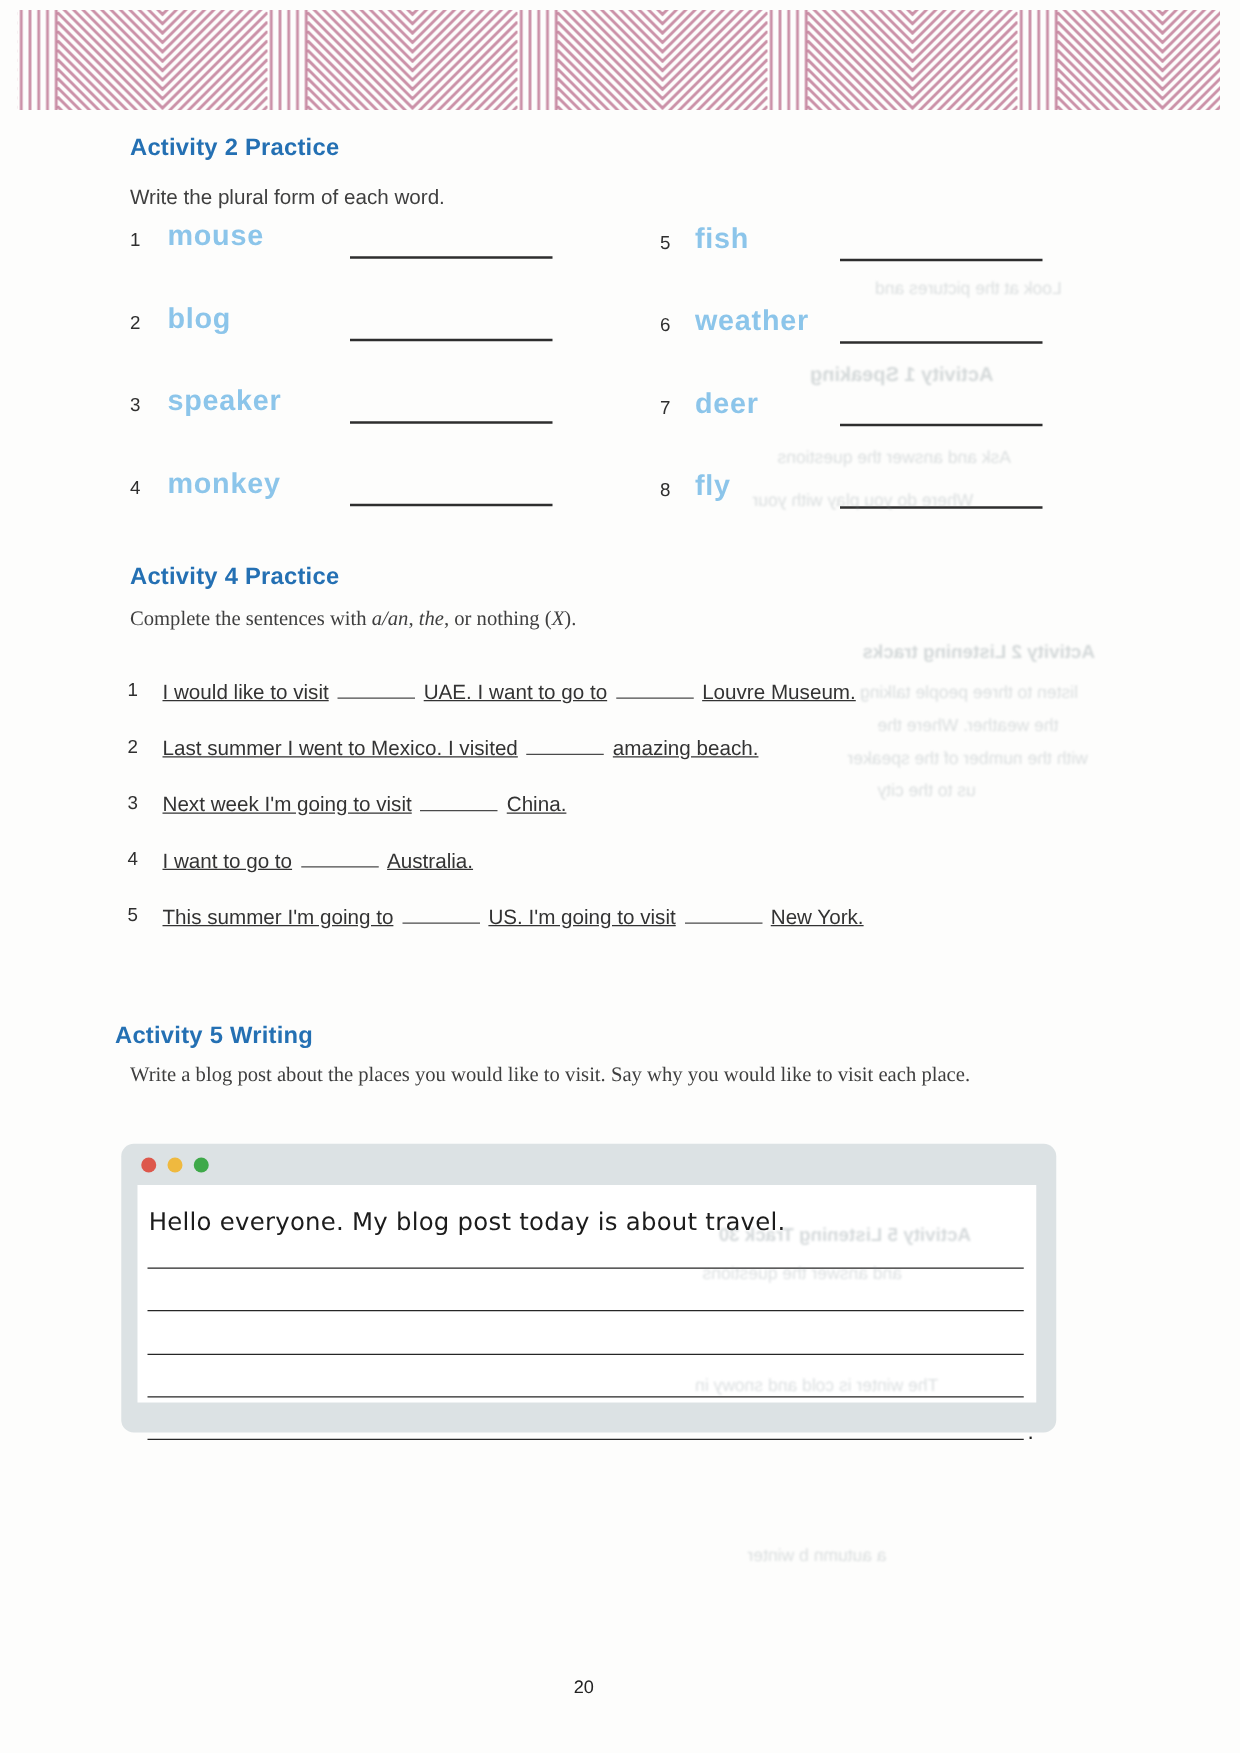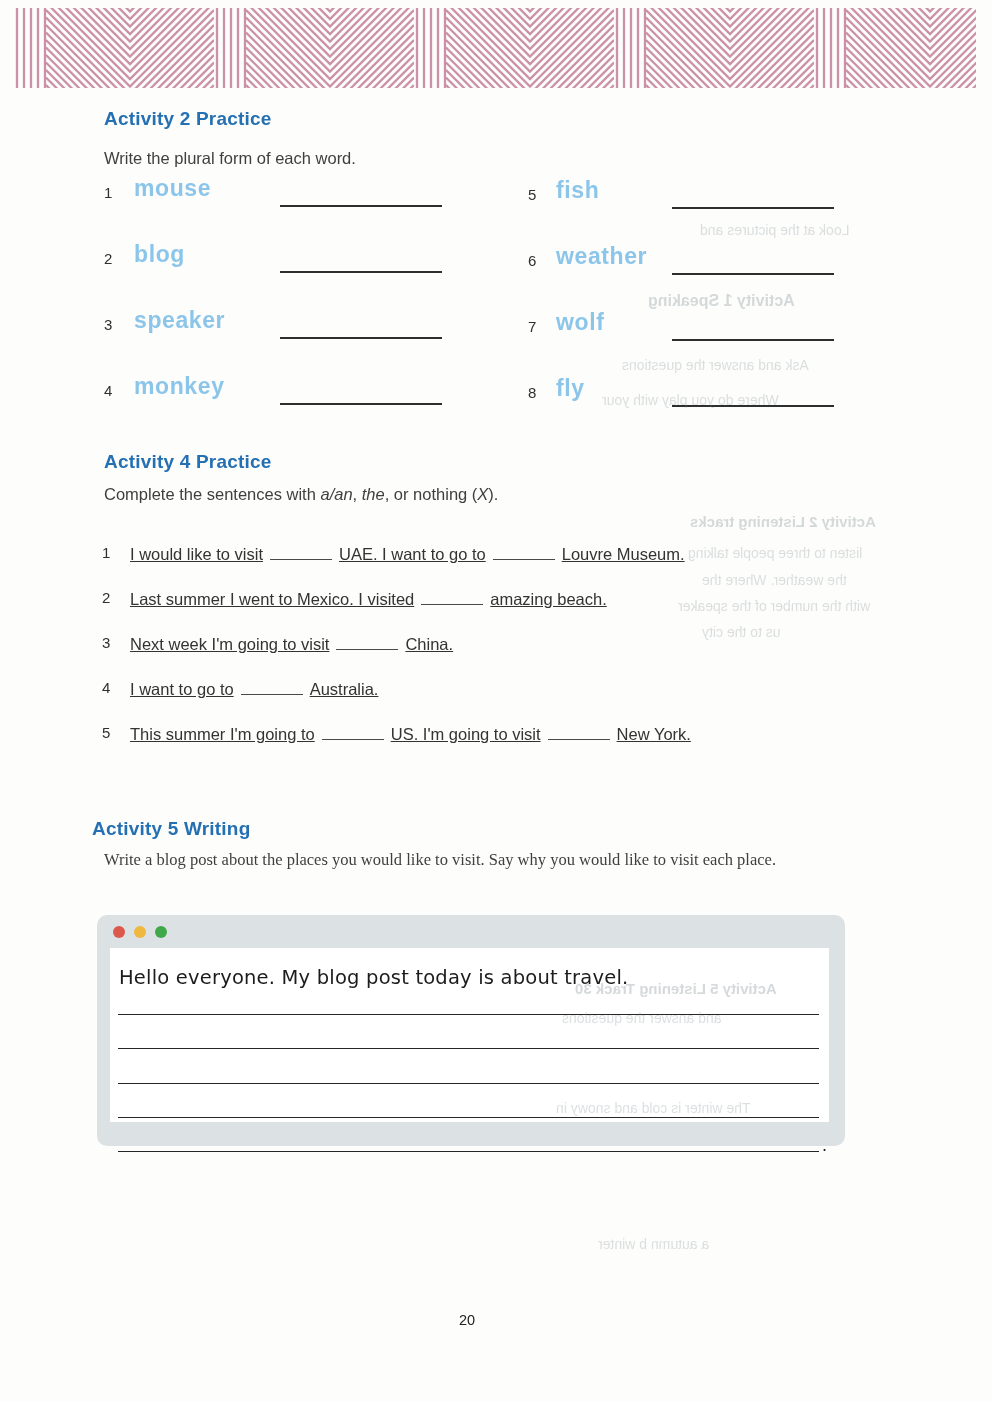--- a/index.html
+++ b/index.html
@@ -60,21 +60,21 @@
   .dots{position:absolute;left:16px;top:11px;display:flex;gap:9px;}
   .dot{width:12px;height:12px;border-radius:50%;}
   .paper{position:absolute;left:13px;top:33px;right:16px;bottom:24px;background:#ffffff;}
   .first-line{
     position:absolute;left:9px;top:18px;font-size:19.5px;color:#1c1c1c;
     font-family:"DejaVu Sans", sans-serif;letter-spacing:0.2px;white-space:nowrap;
   }
   .ruled{position:absolute;left:8px;right:10px;height:0;border-bottom:1.7px solid #262626;}
   .period{position:absolute;right:2px;font-size:18px;color:#1c1c1c;}
   
-  #page-number{position:absolute;left:459px;top:1312px;font-size:14.5px;color:#222;text-align:center;}
+  #page-number{position:absolute;left:459px;top:1342px;font-size:14.5px;color:#222;text-align:center;}
   
   .ghost{
     position:absolute;transform:scaleX(-1);color:#7e8c91;opacity:0.27;
     filter:blur(0.7px);white-space:nowrap;pointer-events:none;z-index:3;
     font-family:"Liberation Sans", sans-serif;
   }
   .ghost.bold{font-weight:bold;opacity:0.32;}
 </style>
 </head>
 <body>
@@ -120,32 +120,32 @@
       <span class="word">fish</span>
       <span class="rule"></span>
     </div>
     <div class="word-row">
       <span class="num">6</span>
       <span class="word">weather</span>
       <span class="rule"></span>
     </div>
     <div class="word-row">
       <span class="num">7</span>
-      <span class="word">wolf</span>
+      <span class="word">deer</span>
       <span class="rule"></span>
     </div>
     <div class="word-row">
       <span class="num">8</span>
       <span class="word">fly</span>
       <span class="rule"></span>
     </div>
   </div>
 
 <h2 class="section-title" style="left:104px;top:451px;">Activity 4 Practice</h2>
-<div class="instruction" style="left:104px;top:482px;" id="a4-instr"><span>Complete the sentences with </span><i>a/an</i><span>, </span><i>the</i><span>, or nothing (</span><i>X</i><span>).</span></div>
+<div class="instruction" style="left:104px;top:482px;font-family:Liberation Serif, serif;" id="a4-instr"><span>Complete the sentences with </span><i>a/an</i><span>, </span><i>the</i><span>, or nothing (</span><i>X</i><span>).</span></div>
 
 <div id="sentences">
     <div class="sentence">
       <span class="num">1</span>
       <span class="body">I would like to visit<span class="blank"></span>UAE. I want to go to<span class="blank"></span>Louvre Museum.</span>
     </div>
     <div class="sentence">
       <span class="num">2</span>
       <span class="body">Last summer I went to Mexico. I visited<span class="blank"></span>amazing beach.</span>
     </div>

